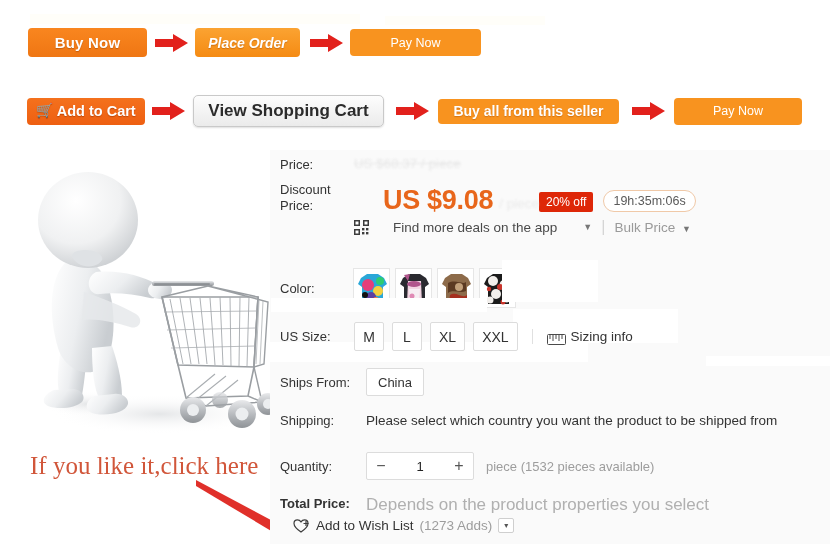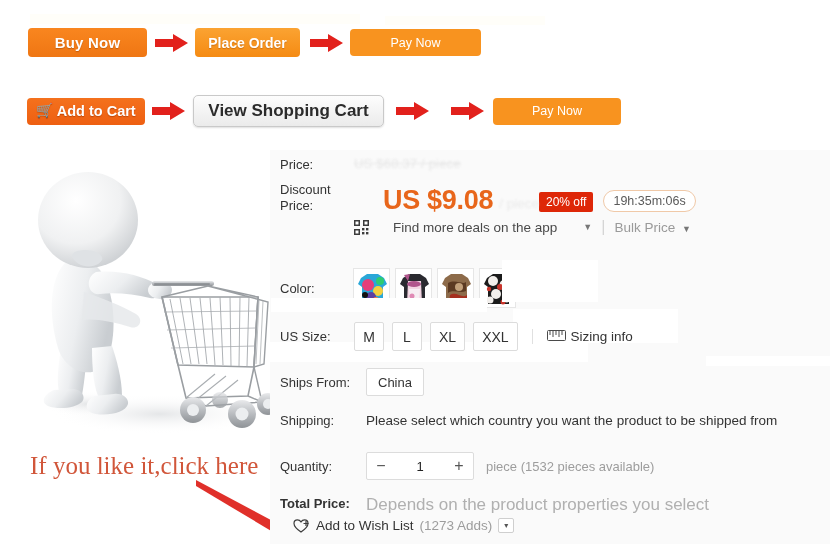--- a/index.html
+++ b/index.html
@@ -28,20 +28,21 @@
     background: linear-gradient(#f9861f, #ef7613);
     font-size:15px; font-weight:bold;
     text-shadow: 0 1px 1px rgba(140,60,0,.45);
     letter-spacing:.2px;
   }
   .btn-placeorder {
     width:105px; height:29px;
     background: linear-gradient(#fba332, #f58b13);
     font-size:14px; font-weight:bold;
     text-shadow: 0 1px 1px rgba(140,60,0,.4);
+    font-style: italic;
   }
   .btn-paynow1 {
     width:131px; height:27px;
     background:#f8931f;
     font-size:12.5px; font-weight:500;
   }
   .btn-addcart {
     width:118px; height:27px;
     background: linear-gradient(#f4711d, #ee5f11);
     font-size:14.5px; font-weight:bold;
@@ -121,21 +122,21 @@
     margin-right:5px; overflow:hidden; position:relative;
   }
   .swatch svg { display:block; }
 
   .sizebox {
     min-width:30px; height:29px; padding:0 8px;
     border:1px solid #dcdcdc; background:#fff; border-radius:2px;
     display:flex; align-items:center; justify-content:center;
     font-size:14px; color:#333; margin-right:8px;
   }
-  .sizing-info { display:flex; align-items:flex-start; gap:5px; color:#333; font-size:13.5px; margin-left:6px; padding-left:14px; border-left:1px solid #e0e0e0;}
+  .sizing-info { display:flex; align-items:flex-end; gap:5px; color:#333; font-size:13.5px; margin-left:6px; padding-left:14px; border-left:1px solid #e0e0e0;}
   .ruler { width:19px; height:11px; flex:none; }
 
   .shipsbox {
     min-width:54px; height:28px; padding:0 11px;
     border:1px solid #dcdcdc; background:#fff; border-radius:2px;
     display:flex; align-items:center; justify-content:center;
     font-size:13px; color:#333;
   }
   .shipnote { font-size:13.5px; color:#333; line-height:17px; }
 
@@ -196,20 +197,21 @@
       <svg viewBox="0 0 34 20">
           <path d="M0 6 h18 V1 L33 10 L18 19 V14 H0 Z" fill="#e2211c"></path>
         </svg>
     </div>
     <div class="btn btn-viewcart">View Shopping Cart</div>
     <div class="arrow" style="margin:0 8px 0 12px;">
       <svg viewBox="0 0 34 20">
           <path d="M0 6 h18 V1 L33 10 L18 19 V14 H0 Z" fill="#e2211c"></path>
         </svg>
     </div>
+    <div class="btn btn-buyall">Buy all from this seller</div>
     <div class="arrow" style="margin:0 8px 0 13px;">
       <svg viewBox="0 0 34 20">
           <path d="M0 6 h18 V1 L33 10 L18 19 V14 H0 Z" fill="#e2211c"></path>
         </svg>
     </div>
     <div class="btn btn-paynow2">Pay Now</div>
   </div>
 
   <div class="hero">
     <svg viewBox="0 0 268 290" width="268" height="290">

